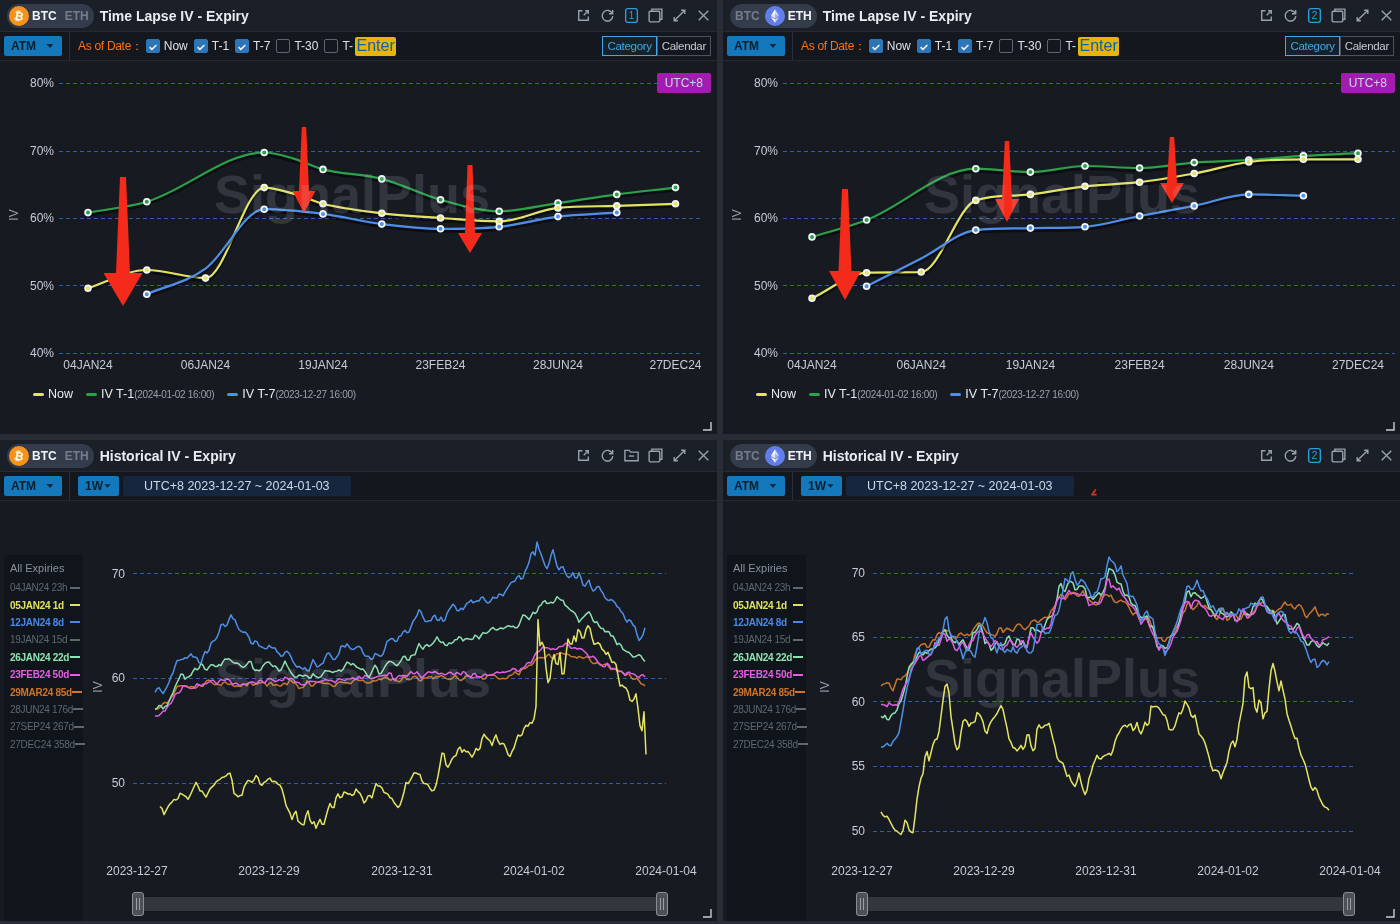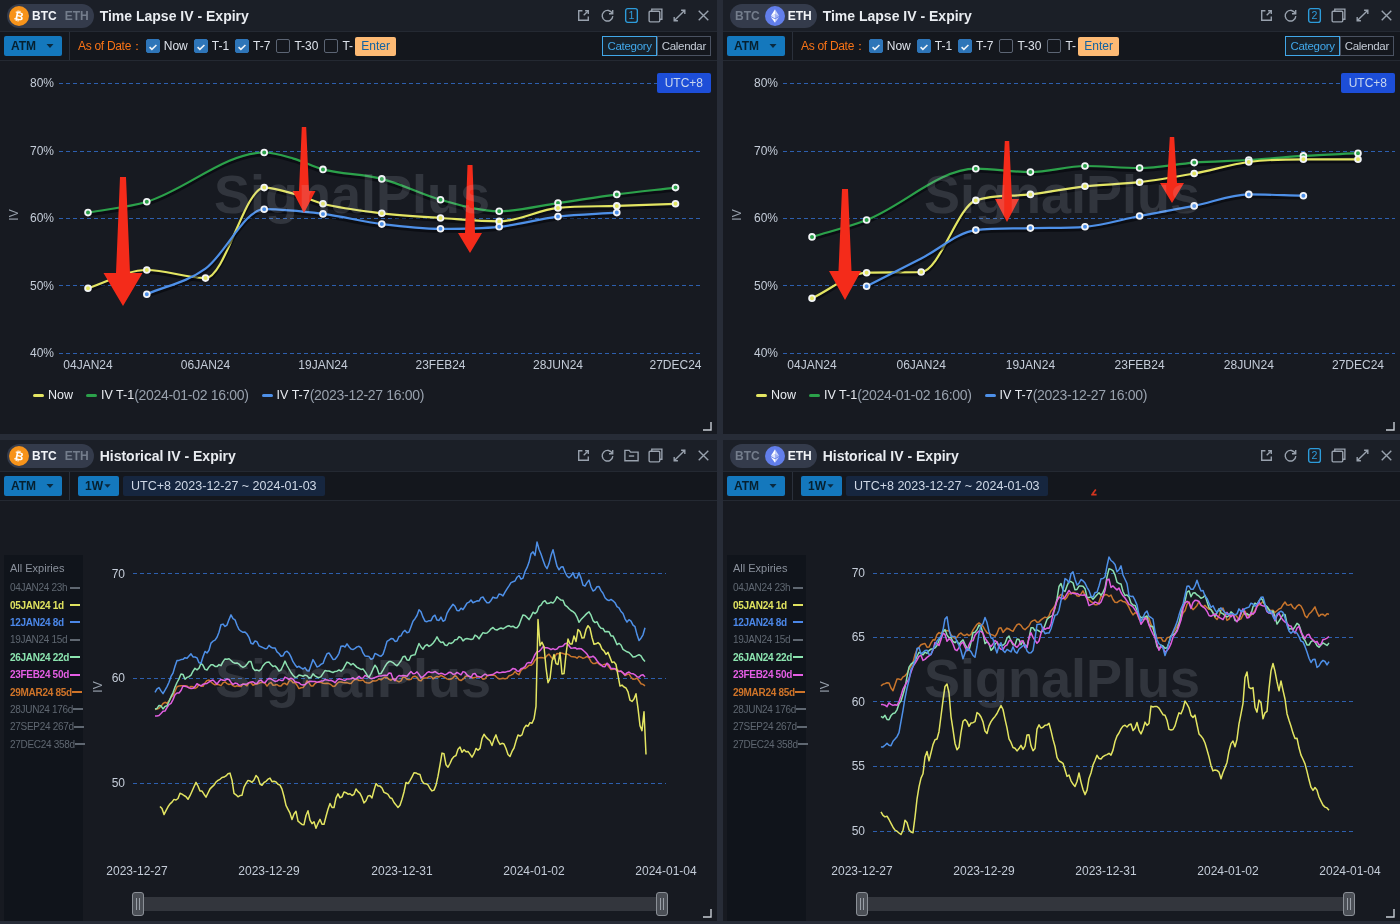--- a/index.html
+++ b/index.html
@@ -16,42 +16,42 @@
 .hics { margin-left:auto; display:inline-flex; align-items:center; gap:7px; }
 .hic { width:17px; height:17px; color:#99a2ae; }
 .ctl { height:29px; background:#14171d; display:flex; align-items:center; padding:0 6px 0 4px; border-bottom:1px solid #242932; position:relative; }
 .sel { display:inline-flex; align-items:center; justify-content:space-between; height:20px; background:#1478bd; border-radius:2px; padding:0 7px; color:#06202f; font-weight:bold; font-size:12px; }
 .vdiv { width:1px; height:28px; background:#2a303b; margin:0 8px 0 7px; }
 .asof { color:#f97316; font-size:12px; letter-spacing:-0.3px; margin-right:3px; }
 .cbw { display:inline-flex; align-items:center; margin-right:6px; }
 .cb { width:14px; height:14px; border:1px solid #5c6574; border-radius:2px; background:transparent; display:inline-flex; }
 .cb.on { background:#2e75b8; border-color:#2e75b8; }
 .cbl { color:#dde2ea; font-size:12px; margin-left:4px; }
-.enter { width:41px; height:19px; background:#fdba74; border-radius:2px; color:#1162a2; font-size:12px; display:inline-flex; align-items:center; justify-content:center; margin-left:-4px; }
+.enter { width:41px; height:19px; background:#eab308; border-radius:2px; color:#1162a2; font-size:16px; display:inline-flex; align-items:center; justify-content:center; margin-left:-4px; }
 .spacer { flex:1; }
 .catbtn { height:20px; padding:0 4px; font-size:11.5px; letter-spacing:-0.3px; display:inline-flex; align-items:center; border:1px solid #4a5261; color:#c3cad4; background:transparent; }
 .catbtn.on { border-color:#41a7e8; color:#41a7e8; background:rgba(65,167,232,0.07); }
 .chart { position:absolute; left:0; top:61px; }
 .chart3 { position:absolute; left:0; top:63px; }
 .ax { font-family:"Liberation Sans",sans-serif; font-size:12px; fill:#c4ccd8; }
 .xlabs { position:absolute; top:358px; left:0; width:100%; height:14px; }
 .xlabs span { position:absolute; width:80px; text-align:center; color:#c4ccd8; font-size:12px; }
 .ivlab { position:absolute; color:#99a2ad; font-size:12px; transform:rotate(-90deg); }
-.utc { position:absolute; top:73px; background:#1d4ed8; color:#c9d7ee; font-size:12px; padding:3px 8px; border-radius:2px; }
+.utc { position:absolute; top:73px; background:#a21caf; color:#c9d7ee; font-size:12px; padding:3px 8px; border-radius:2px; }
 .wm { position:absolute; color:rgba(210,220,235,0.14); font-size:54px; font-weight:bold; white-space:nowrap; }
 .legend { position:absolute; top:387px; left:33px; display:flex; align-items:center; gap:13px; }
 .li { display:inline-flex; align-items:center; }
 .sw { width:11px; height:3px; border-radius:2px; margin-right:4px; }
 .lt { color:#e8ebf0; font-size:12.5px; }
-.ls { color:#98a1ad; font-size:14px; letter-spacing:-0.3px; }
+.ls { color:#98a1ad; font-size:10px; letter-spacing:-0.3px; }
 .sb { position:absolute; left:4px; top:67px; width:79px; height:410px; background:#10141b; padding:7px 3px 0 6px;margin-top:48px; }
 .sbh { color:#8a919c; font-size:11px; height:17px; }
 .sbi { display:flex; align-items:center; height:17.4px; color:#5f6771; font-size:10px; white-space:nowrap; letter-spacing:-0.3px; }
 .sbi.c { font-weight:bold; }
-.daterange { height:20px; background:#16263f; color:#cfd8e6; font-size:12.5px; display:inline-flex; align-items:center; padding:0 8px; margin-left:4px; border-radius:2px; }
+.daterange { height:20px; background:#16263f; color:#cfd8e6; font-size:12.5px; display:inline-flex; align-items:center; padding:0 21px; margin-left:4px; border-radius:2px; }
 .dash { width:10px; height:2px; margin-left:auto; flex-shrink:0; }
 .track { position:absolute; top:457px; height:14px; background:#33363d; border-radius:3px; }
 .knob { position:absolute; top:452px; width:12px; height:24px; background:#4b4f56; border:1px solid #8b9097; border-radius:3px; display:flex; align-items:center; justify-content:center; gap:2px; }
 .knob i { width:1px; height:12px; background:#9aa0a8; }
 .rsz { position:absolute; right:5px; bottom:3px; }
 .redmark { position:absolute; left:367px; top:48px; }
 </style></head><body>
 
 <div class="panel" id="p1">
 <div class="hd">

